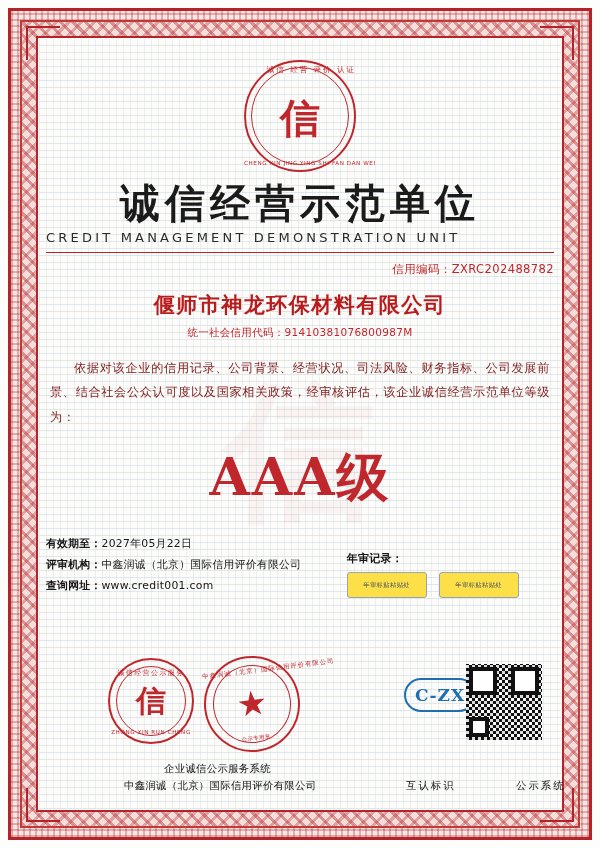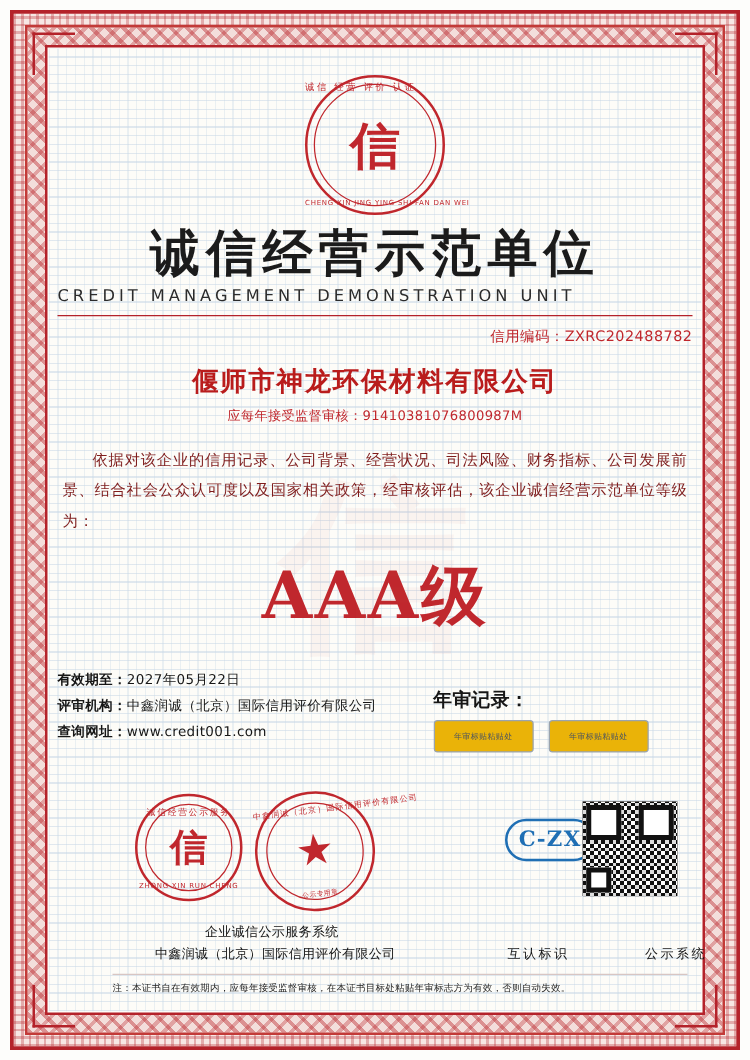--- a/index.html
+++ b/index.html
@@ -99,21 +99,21 @@
     transform: translate(-50%, -46%);
     font-family: "DejaVu Serif", "Liberation Serif", serif;
     font-size: 40px;
     font-weight: bold;
     color: #c0272d;
     line-height: 1;
   }
   .logo-top-text {
     position: absolute;
     left: 0; right: 0; top: 5px;
-    text-align: left;
+    text-align: right;
     font-size: 7.5px;
     letter-spacing: 2px;
     color: #c0272d;
     white-space: nowrap;
   }
   .logo-bottom-text {
     position: absolute;
     left: 0; right: 0; bottom: 6px;
     text-align: center;
     font-size: 5.6px;
@@ -202,36 +202,36 @@
     letter-spacing: 0.3px;
   }
   .details-left .row { white-space: nowrap; }
   .details-left .lbl { font-weight: bold; }
   .details-right {
     width: 42%;
     padding-left: 6px;
     padding-top: 18px;
   }
   .annual-title {
-    font-size: 15px;
+    font-size: 11px;
     font-weight: bold;
     color: #161616;
     letter-spacing: 0.3px;
     margin-bottom: 6px;
   }
   .annual-boxes { display: flex; gap: 12px; }
   .annual-box {
     width: 80px; height: 26px;
     border: 1px solid #9aa4ae;
     border-radius: 3px;
     display: flex; align-items: center; justify-content: center;
     font-size: 6.4px;
     color: #4d5560;
     letter-spacing: 0.3px;
-    background: #eab308;
+    background: #fde047;
   }
 
   
   .bottom {
     position: absolute;
     left: 0; right: 0; bottom: 6px; padding-left: 40px;
   }
   .seal-row {
     position: relative;
     height: 104px;
@@ -391,21 +391,21 @@
       <div class="logo-bottom-text">CHENG XIN JING YING SHI FAN DAN WEI</div>
     </div>
 
     <div class="title">诚信经营示范单位</div>
     <div class="subtitle">CREDIT MANAGEMENT DEMONSTRATION UNIT</div>
     <div class="rule"></div>
 
     <div class="cert-no">信用编码：ZXRC202488782</div>
 
     <div class="company">偃师市神龙环保材料有限公司</div>
-    <div class="uscc">应每年接受监督审核：91410381076800987M</div>
+    <div class="uscc">统一社会信用代码：91410381076800987M</div>
 
     <div class="body-text">依据对该企业的信用记录、公司背景、经营状况、司法风险、财务指标、公司发展前景、结合社会公众认可度以及国家相关政策，经审核评估，该企业诚信经营示范单位等级为：</div>
 
     <div class="grade">AAA级</div>
 
     <div class="details">
       <div class="details-left">
         <div class="row">
           <span class="lbl">有效期至：</span><span>2027年05月22日</span>
         </div>
@@ -450,17 +450,16 @@
         </div>
       </div>
 
       <div class="caption-row">
         <div class="cap c1">企业诚信公示服务系统</div>
         <div class="cap c2">中鑫润诚（北京）国际信用评价有限公司</div>
         <div class="cap c3">互认标识</div>
         <div class="cap c4">公示系统</div>
       </div>
 
-      <div class="note">注：本证书自在有效期内，应每年接受监督审核，在本证书目标处粘贴年审标志方为有效，否则自动失效。</div>
     </div>
 
   </div>
 </div>
 
 </body></html>

